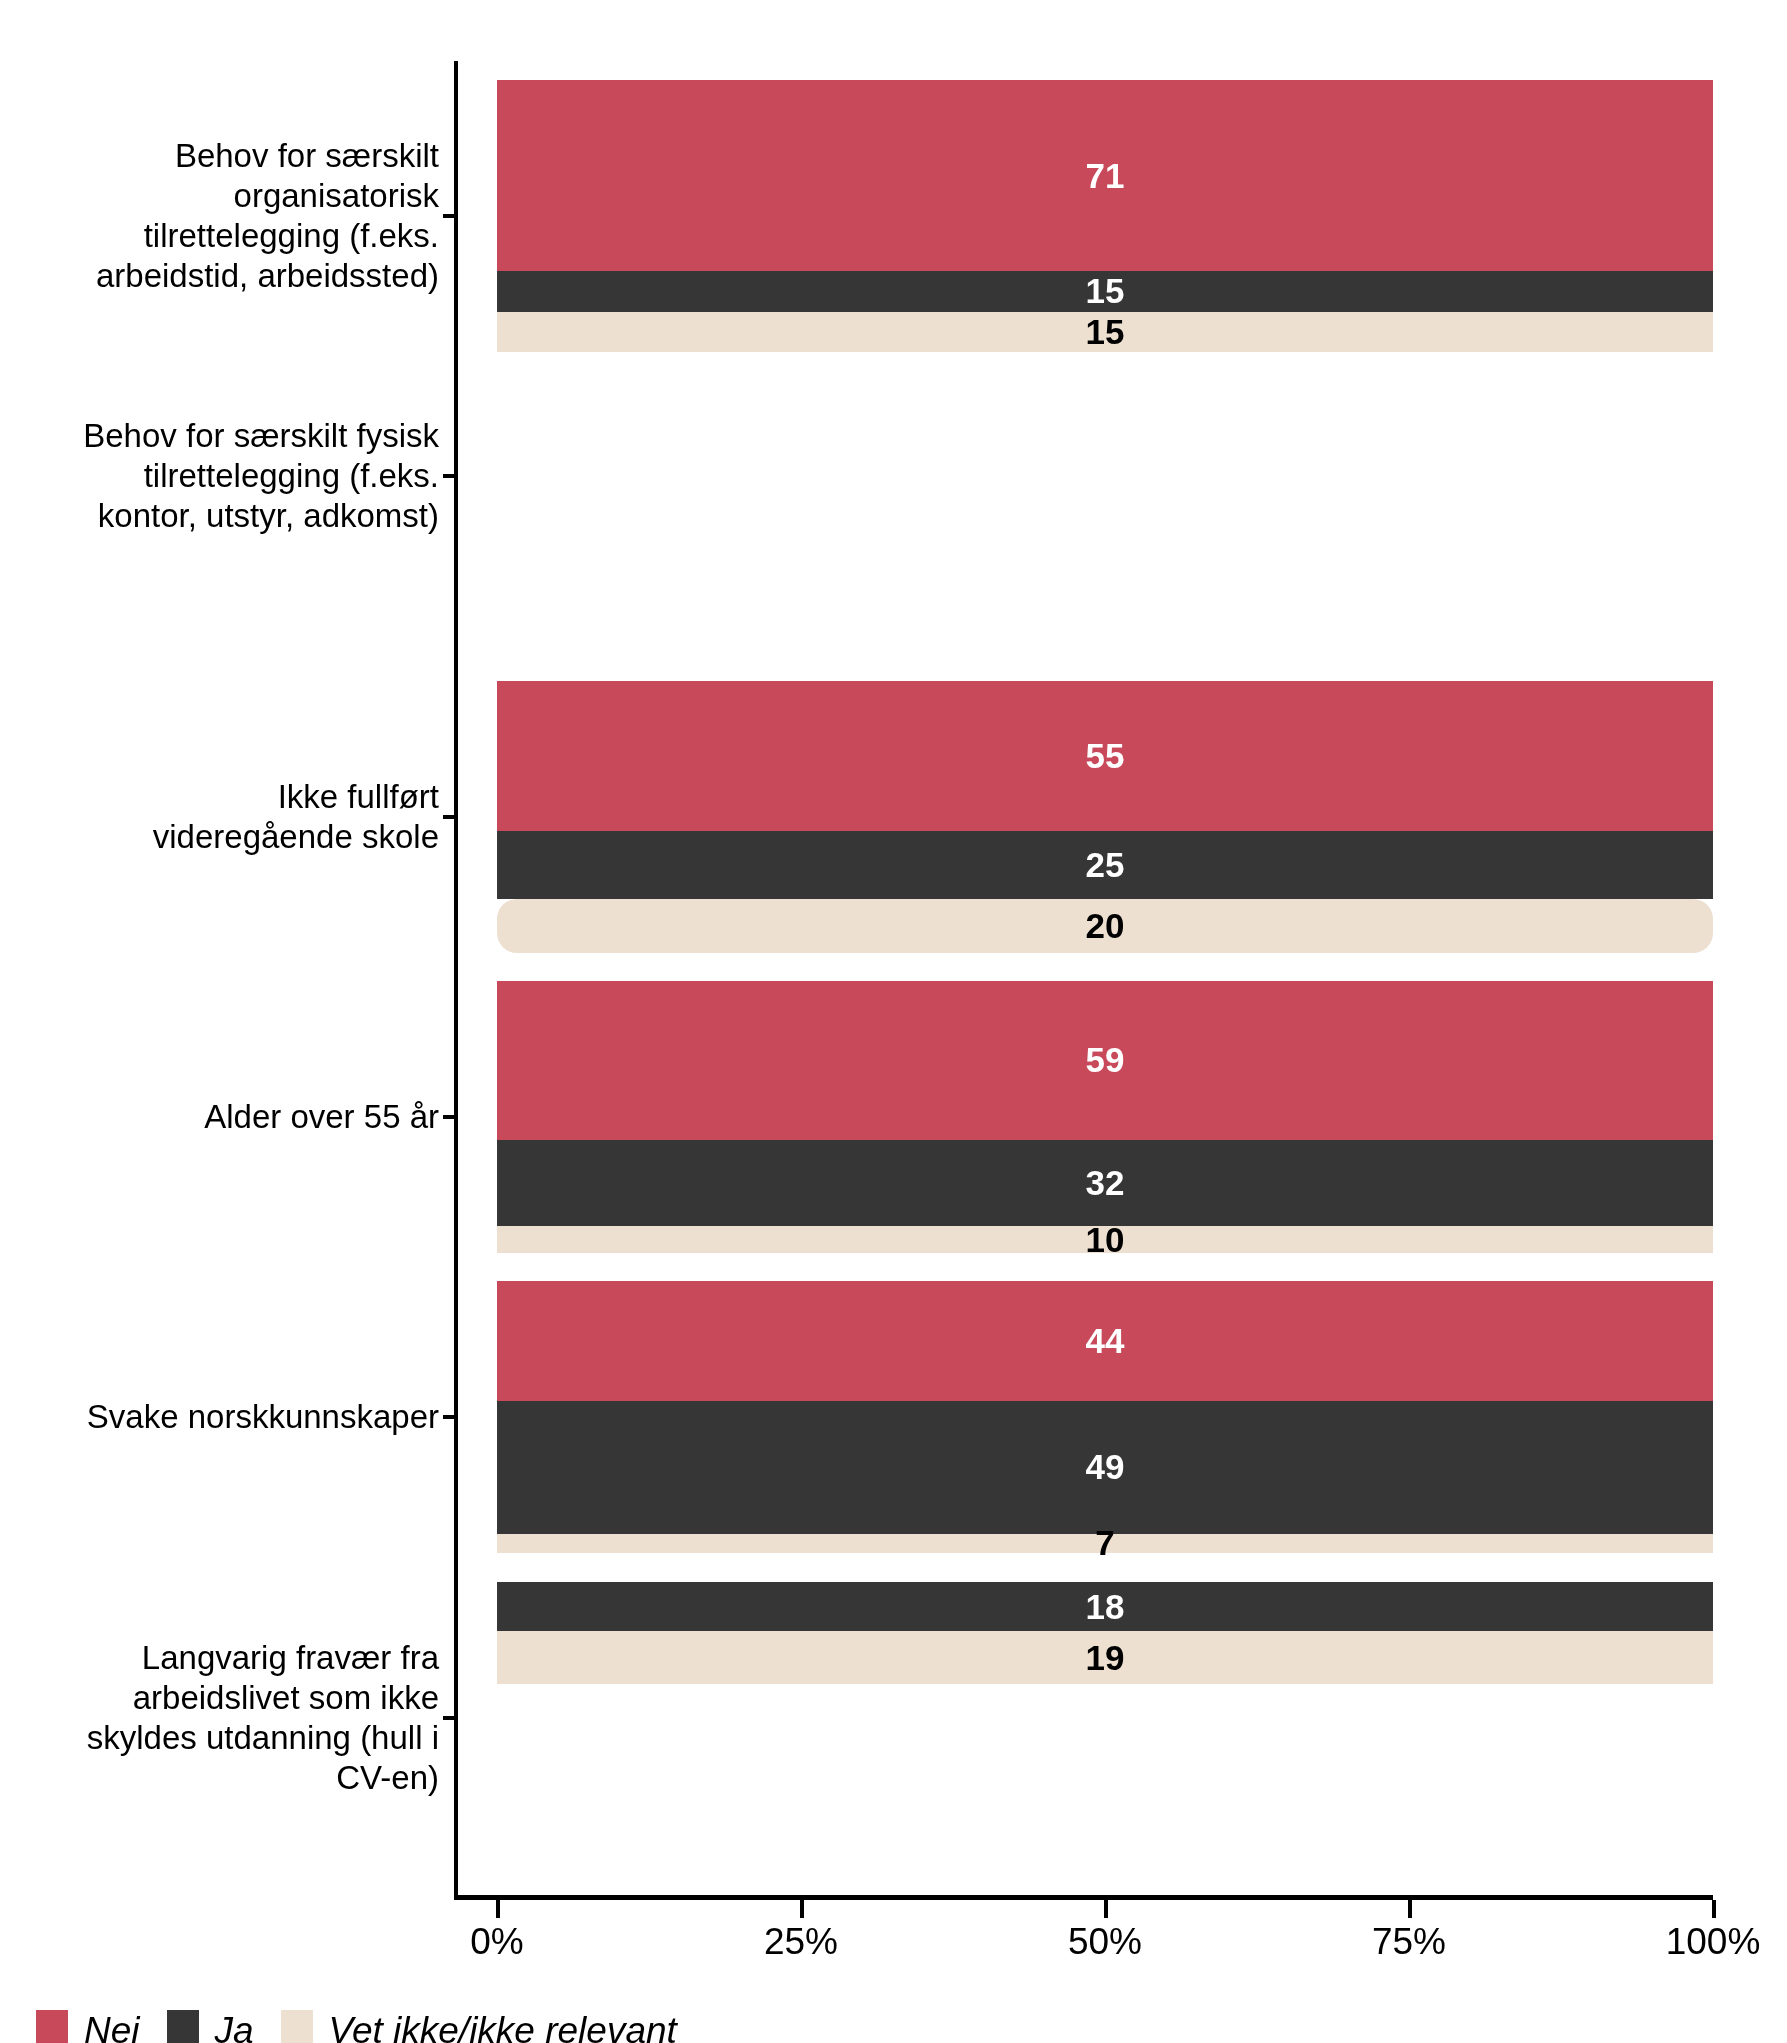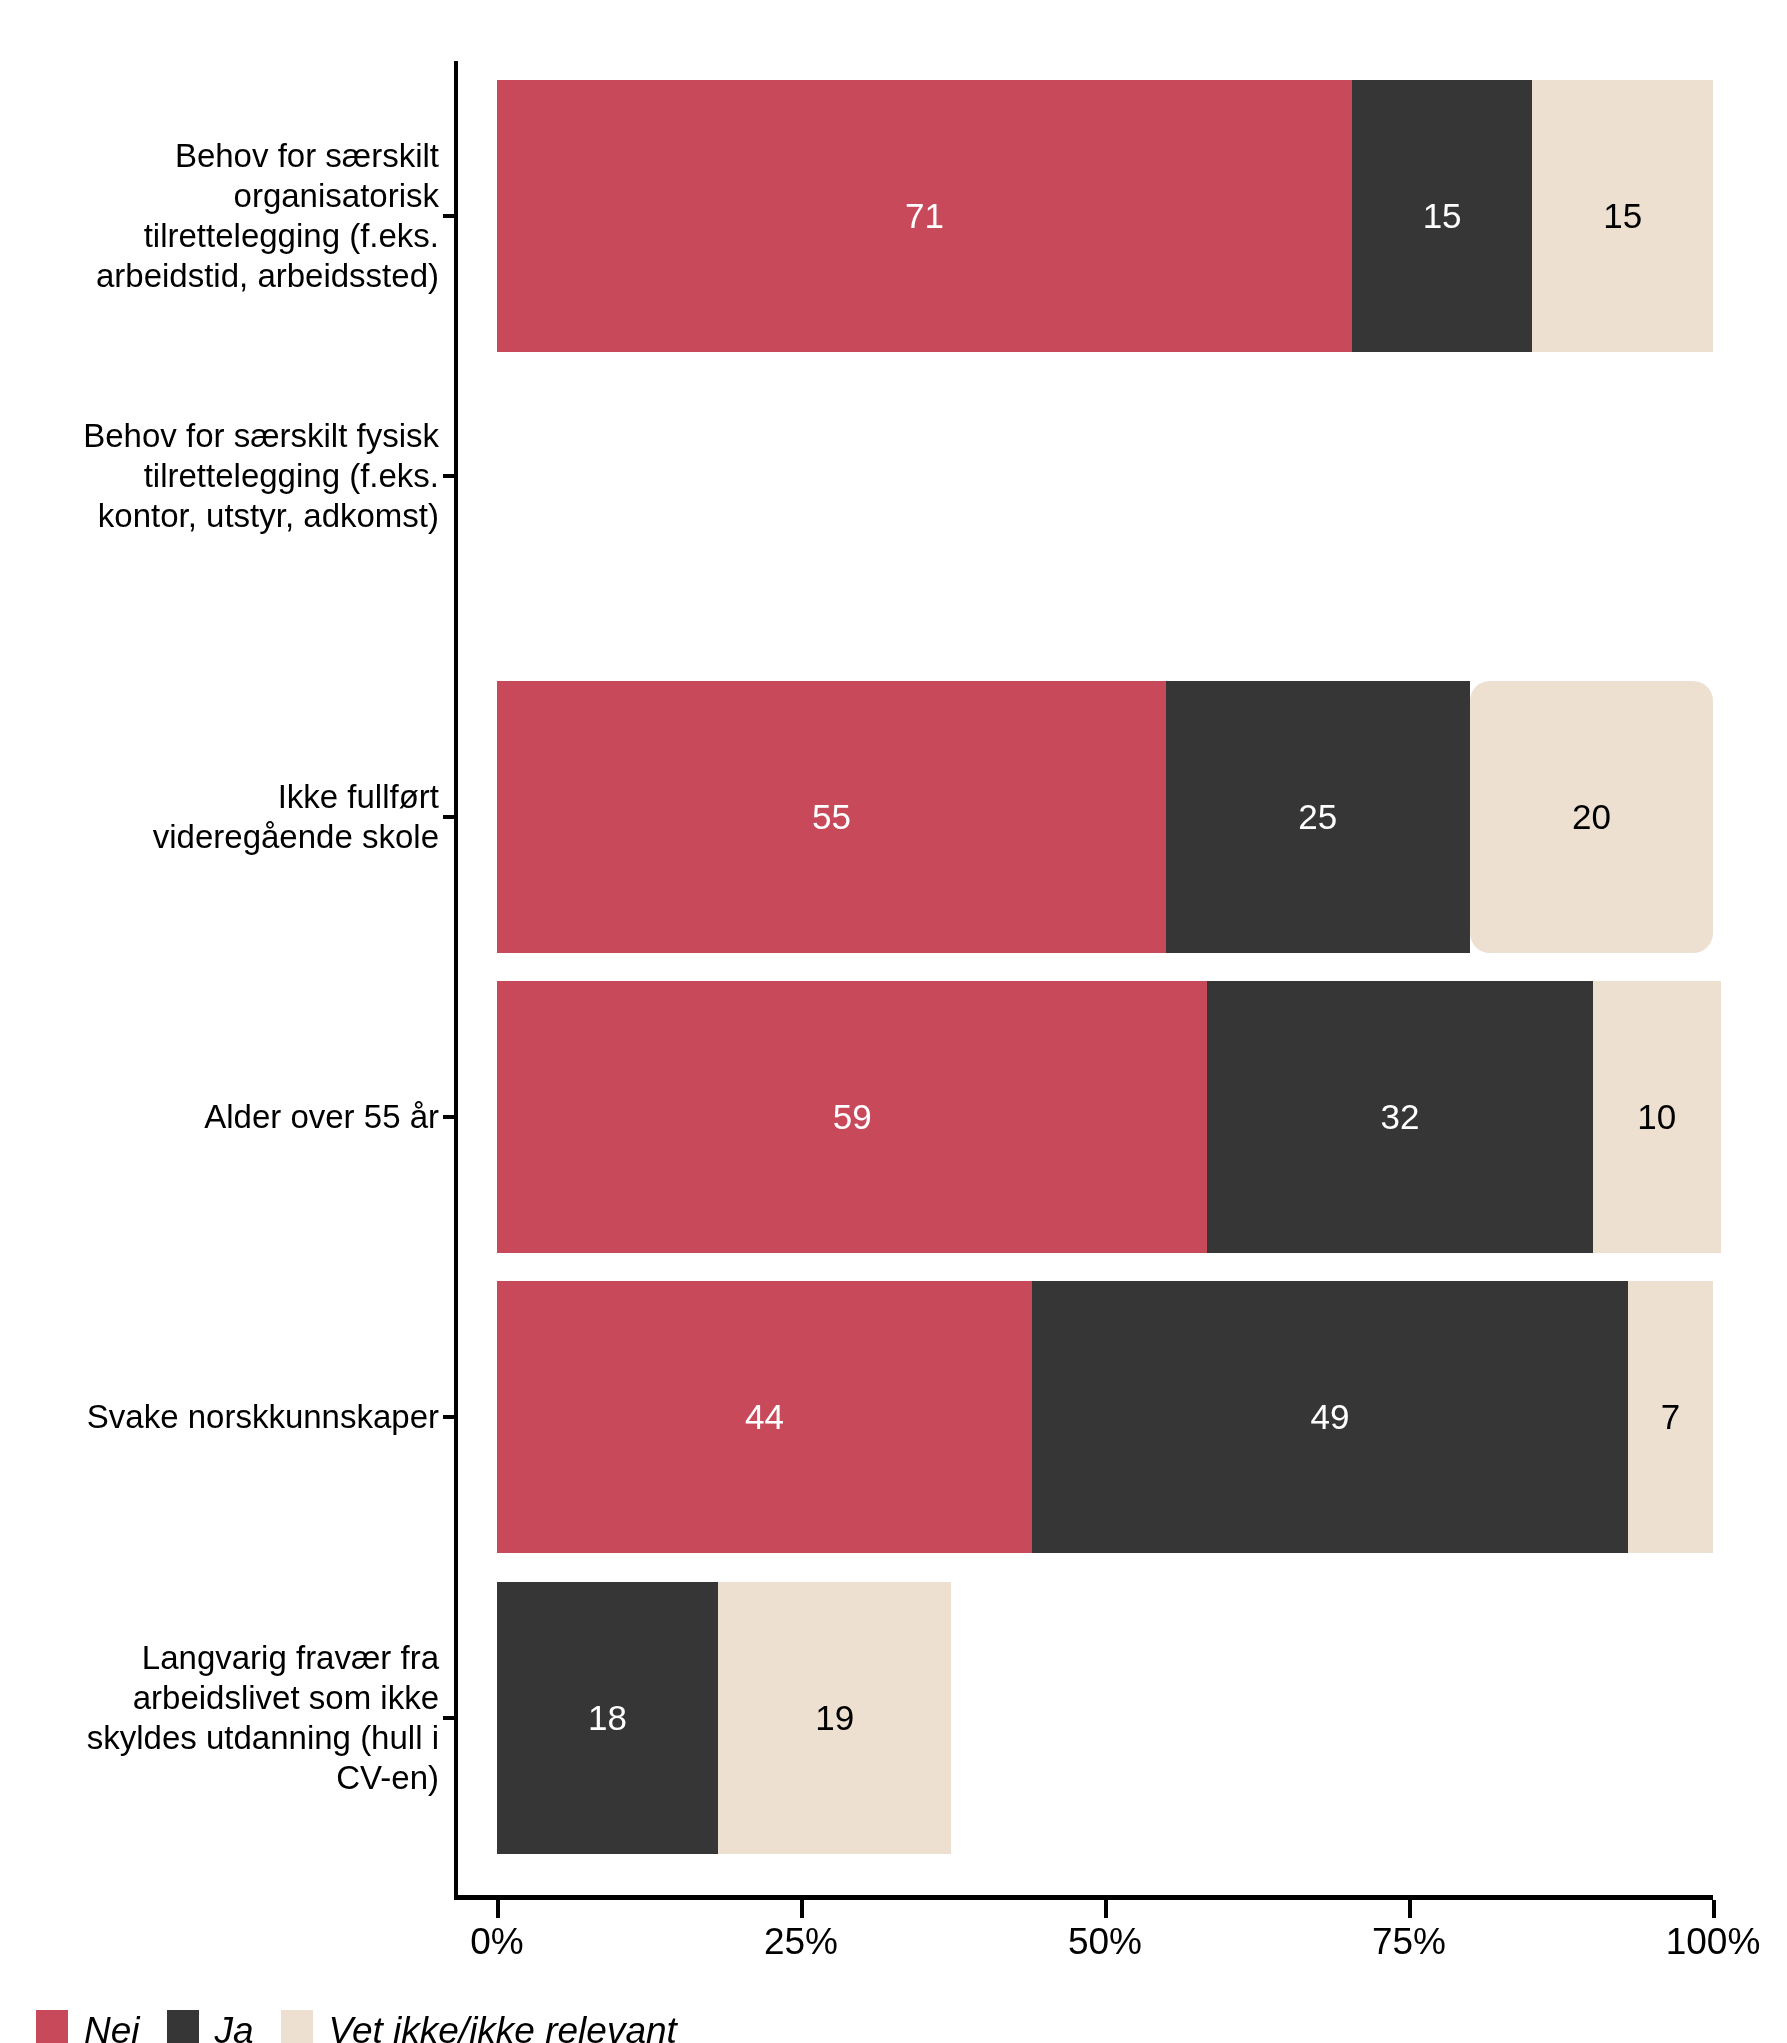--- a/index.html
+++ b/index.html
@@ -37,21 +37,22 @@
     transform:translateY(-50%);
     width:495px;
   }
   .y-tick{
     position:absolute;left:443px;width:14.4px;height:4px;background:#000000;
     top:50%;margin-top:-1.6px;
   }
   .bar-track{
     position:absolute;left:497px;height:100%;width:1216px;
     display:flex;
-    flex-direction:row;
+    flex-direction:column;
+    font-weight:bold;
   }
   .seg{
     height:100%;
     position:relative;
     display:flex;align-items:center;justify-content:center;
   }
   .seg .val{
     font-size:35px;
     position:absolute;
     left:50%;

